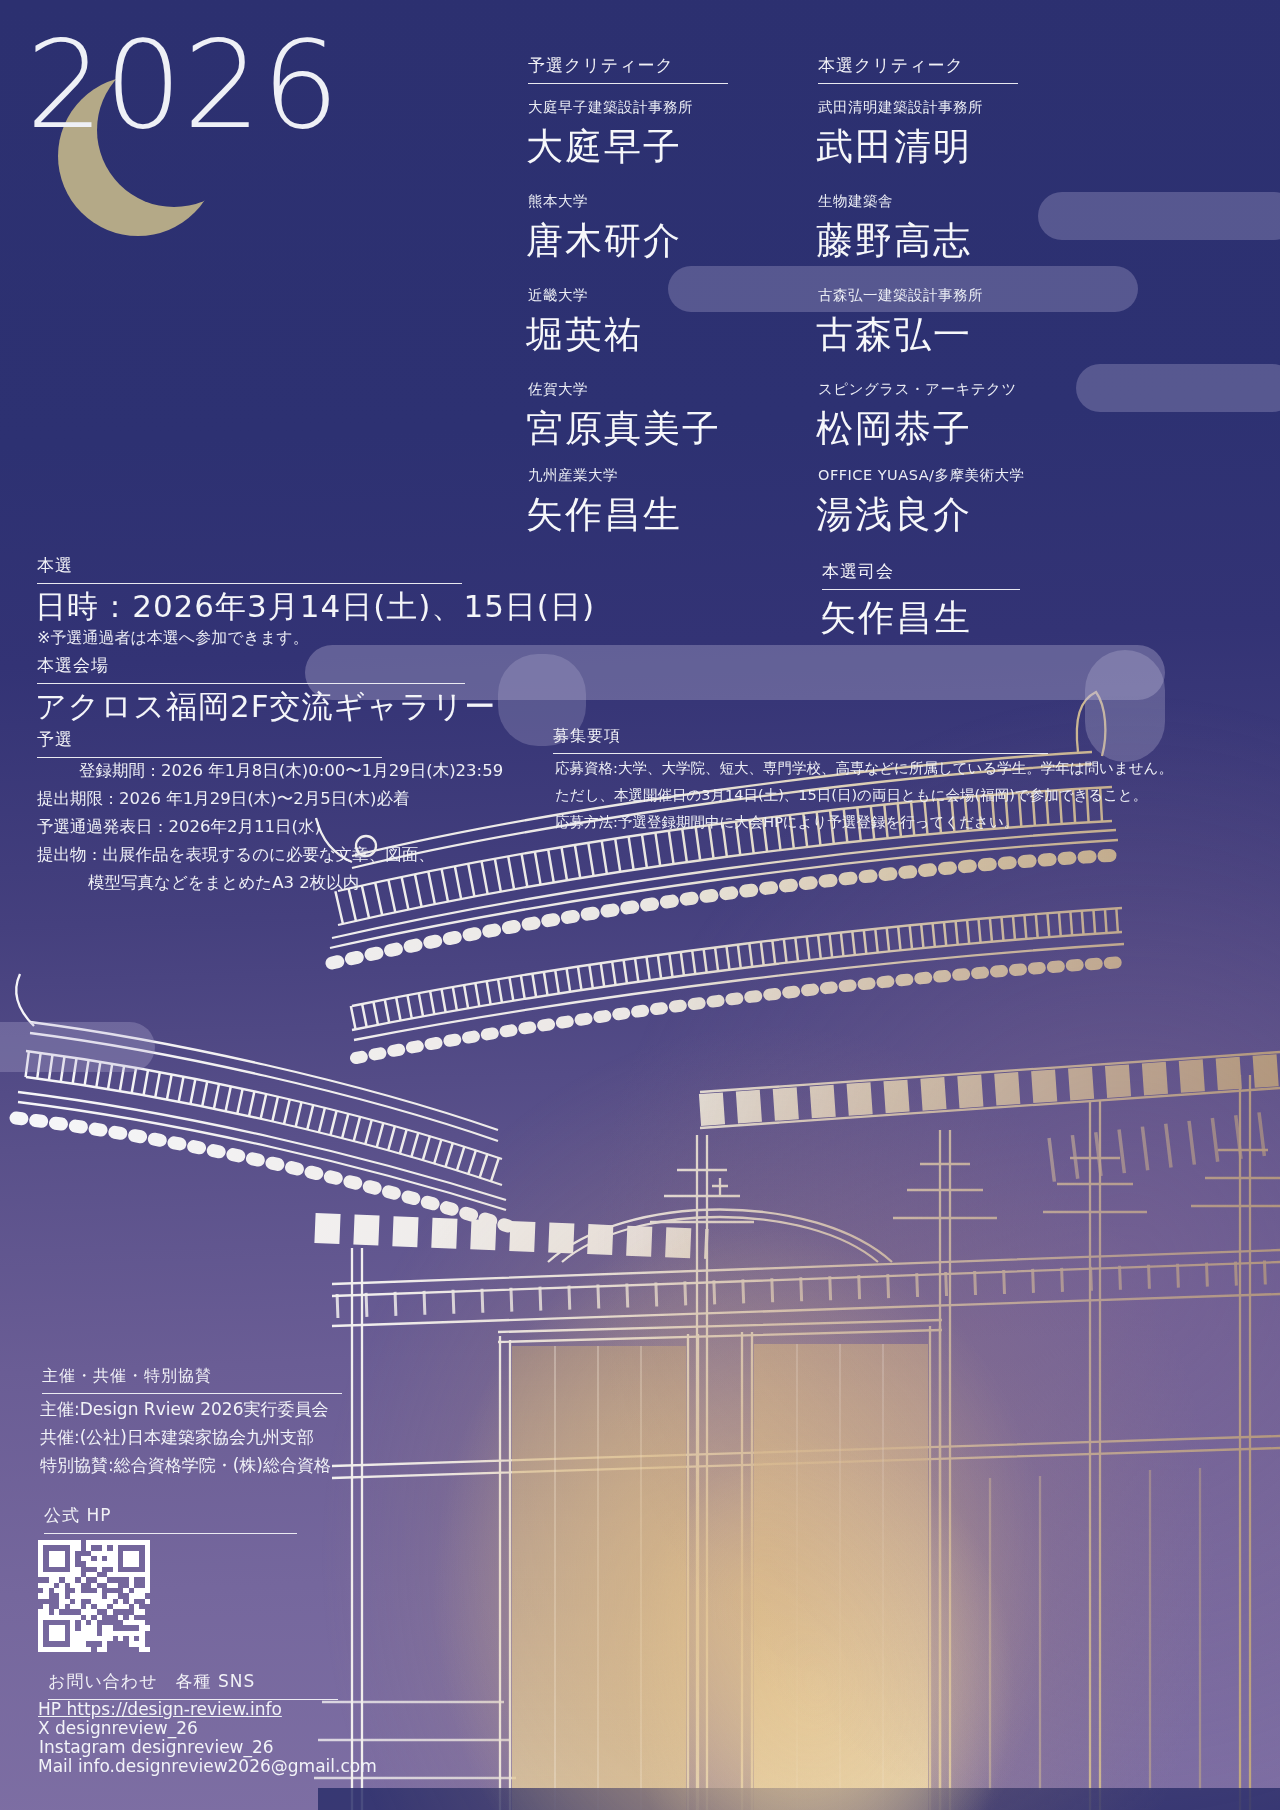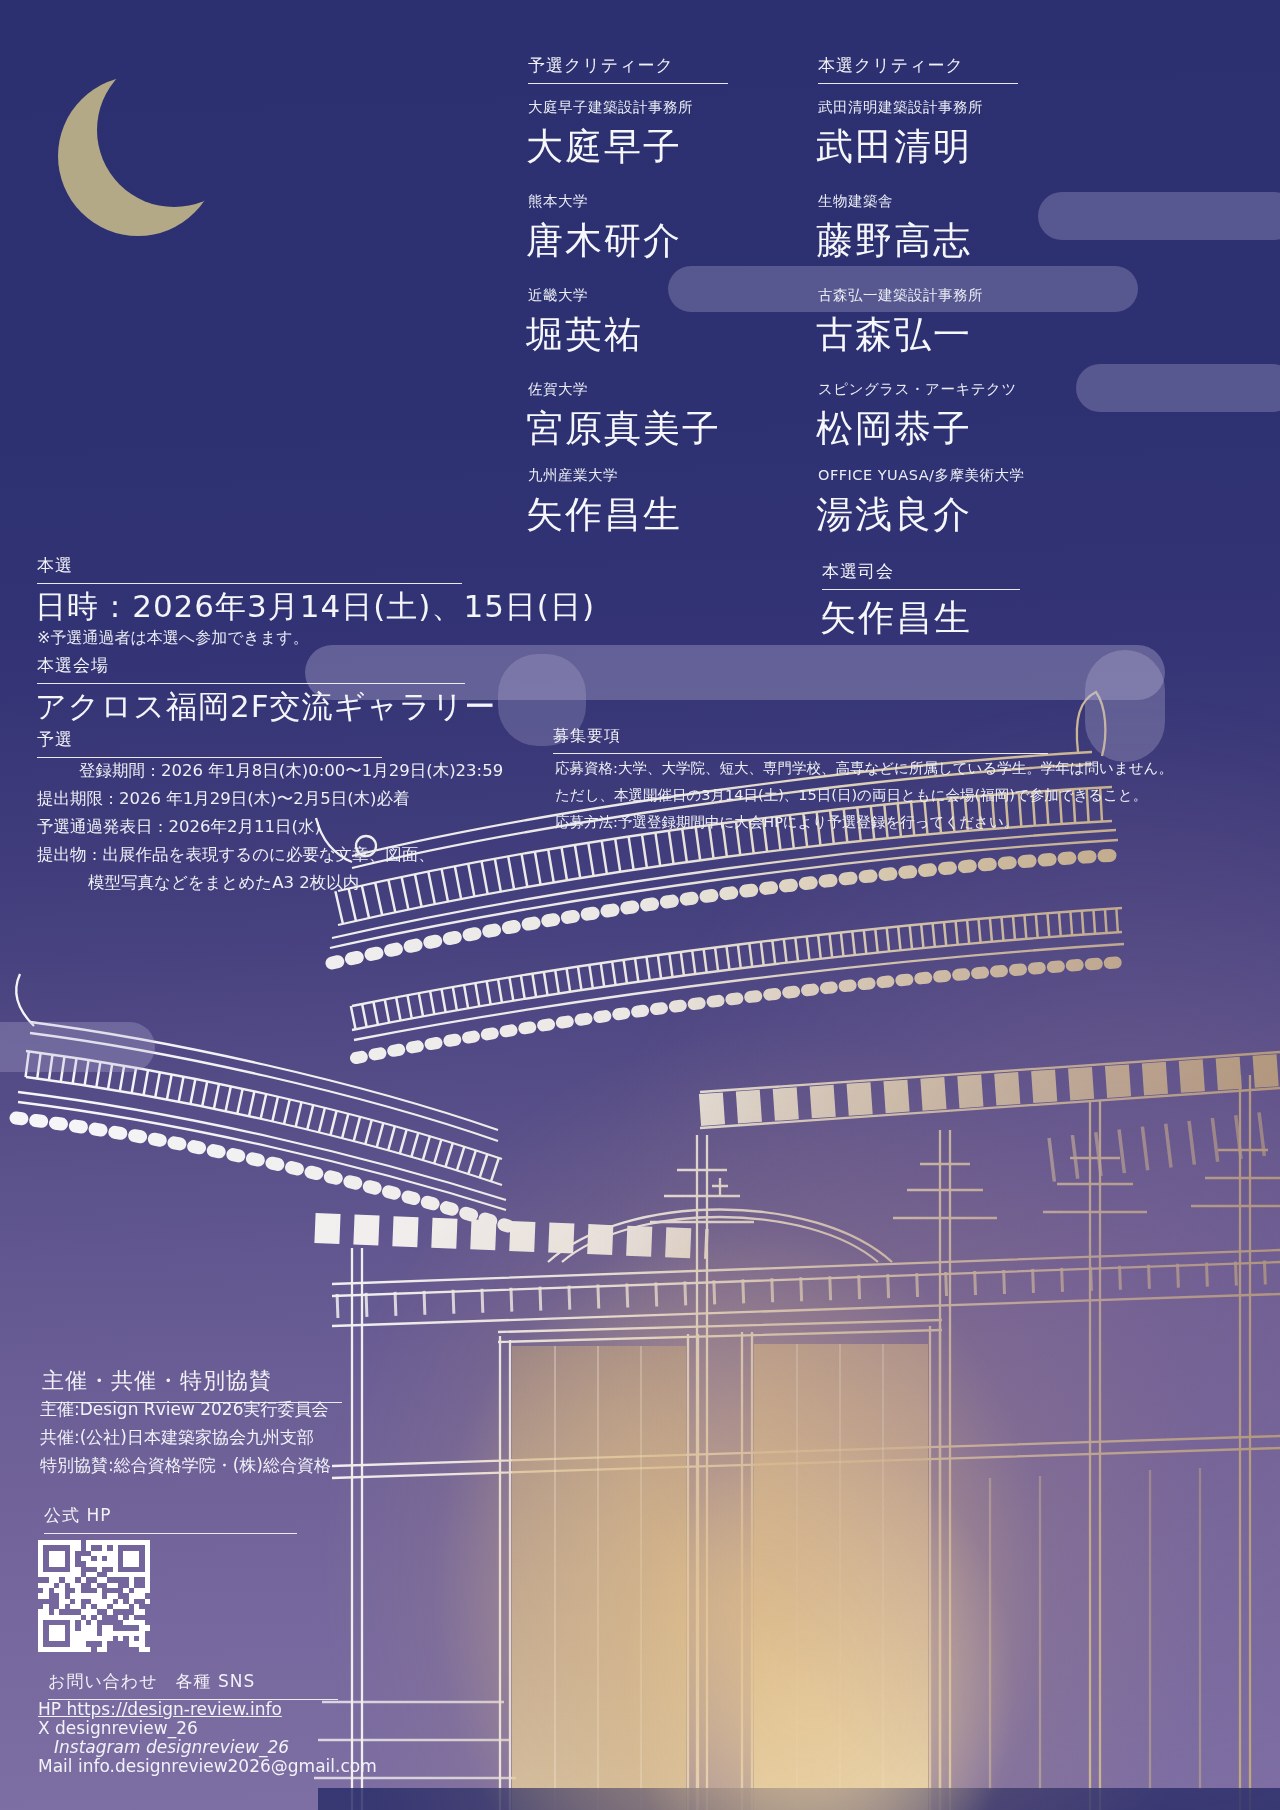--- a/index.html
+++ b/index.html
@@ -142,20 +142,21 @@
 <div class="cloud" style="left:668px;top:266px;width:470px;height:46px;"></div>
 <div class="cloud" style="left:1076px;top:364px;width:220px;height:48px;"></div>
 <div class="cloud" style="left:305px;top:645px;width:860px;height:55px;background:rgba(190,184,216,.34);"></div>
 <div class="cloud" style="left:1085px;top:650px;width:80px;height:112px;background:rgba(190,184,216,.30);"></div>
 <div class="cloud" style="left:498px;top:654px;width:88px;height:92px;background:rgba(190,184,216,.26);"></div>
 <div class="cloud" style="left:-45px;top:1022px;width:200px;height:50px;"></div>
 
 <div class="glow"></div>
 
 <div class="title">
+  <div>2026</div>
 </div>
 
 <div class="sec-head" style="left:528px;top:54px;width:200px;">予選クリティーク</div>
 <div class="affil" style="left:528px;top:98px;">大庭早子建築設計事務所</div>
 <div class="jname" style="left:526px;top:122px;">大庭早子</div>
 <div class="affil" style="left:528px;top:192px;">熊本大学</div>
 <div class="jname" style="left:526px;top:216px;">唐木研介</div>
 <div class="affil" style="left:528px;top:286px;">近畿大学</div>
 <div class="jname" style="left:526px;top:310px;">堀英祐</div>
 <div class="affil" style="left:528px;top:380px;">佐賀大学</div>
@@ -190,21 +191,21 @@
 <div class="line16" style="left:37px;top:788px;">提出期限 : 2026 年1月29日(木)〜2月5日(木)必着</div>
 <div class="line16" style="left:37px;top:816px;">予選通過発表日 : 2026年2月11日(水)</div>
 <div class="line16" style="left:37px;top:844px;">提出物 : 出展作品を表現するのに必要な文章、図面、</div>
 <div class="line16" style="left:88px;top:872px;">模型写真などをまとめたA3 2枚以内</div>
 
 <div class="sec-head" style="left:553px;top:726px;width:495px;font-size:16px;">募集要項</div>
 <div class="line14" style="left:555px;top:759px;">応募資格:大学、大学院、短大、専門学校、高専などに所属している学生。学年は問いません。</div>
 <div class="line14" style="left:555px;top:786px;">ただし、本選開催日の3月14日(土)、15日(日)の両日ともに会場(福岡)で参加できること。</div>
 <div class="line14" style="left:555px;top:813px;">応募方法:予選登録期間中に大会HPにより予選登録を行ってください。</div>
 
-<div class="sec-head" style="left:42px;top:1366px;width:300px;font-size:22px;">主催・共催・特別協賛</div>
+<div class="sec-head" style="left:42px;top:1366px;width:300px;font-size:16px;">主催・共催・特別協賛</div>
 <div class="line17" style="left:40px;top:1398px;">主催:Design Rview 2026実行委員会</div>
 <div class="line17" style="left:40px;top:1426px;">共催:(公社)日本建築家協会九州支部</div>
 <div class="line17" style="left:40px;top:1454px;">特別協賛:総合資格学院・(株)総合資格</div>
 
 <div class="sec-head" style="left:44px;top:1504px;width:253px;">公式 HP</div>
 <div class="qr" id="qr">
     <div class="m" style="left: 37.3333px; top: 0px; width: 5.33333px; height: 5.33333px;"></div>
     <div class="m" style="left: 48px; top: 0px; width: 5.33333px; height: 5.33333px;"></div>
     <div class="m" style="left: 53.3333px; top: 0px; width: 5.33333px; height: 5.33333px;"></div>
     <div class="m" style="left: 58.6667px; top: 0px; width: 5.33333px; height: 5.33333px;"></div>
@@ -362,14 +363,14 @@
     <div class="m" style="left: 10.6667px; top: 10.6667px; width: 16px; height: 16px;"></div>
     <div class="m" style="left: 74.6667px; top: 0px; width: 37.3333px; height: 37.3333px; background: transparent; border: 5.33333px solid rgb(255, 255, 255); box-sizing: border-box;"></div>
     <div class="m" style="left: 85.3333px; top: 10.6667px; width: 16px; height: 16px;"></div>
     <div class="m" style="left: 0px; top: 74.6667px; width: 37.3333px; height: 37.3333px; background: transparent; border: 5.33333px solid rgb(255, 255, 255); box-sizing: border-box;"></div>
     <div class="m" style="left: 10.6667px; top: 85.3333px; width: 16px; height: 16px;"></div>
   </div>
 
 <div class="sec-head" style="left:48px;top:1670px;width:290px;">お問い合わせ　各種 SNS</div>
 <div class="line17" style="left:38px;top:1699px;text-decoration:underline;">HP https://design-review.info</div>
 <div class="line17" style="left:38px;top:1718px;">X designreview_26</div>
-<div class="line17" style="left:54px;top:1737px;font-style:italic;">Instagram designreview_26</div>
+<div class="line17" style="left:39px;top:1737px;">Instagram designreview_26</div>
 <div class="line17" style="left:38px;top:1756px;">Mail info.designreview2026@gmail.com</div>
 
 </body></html>

